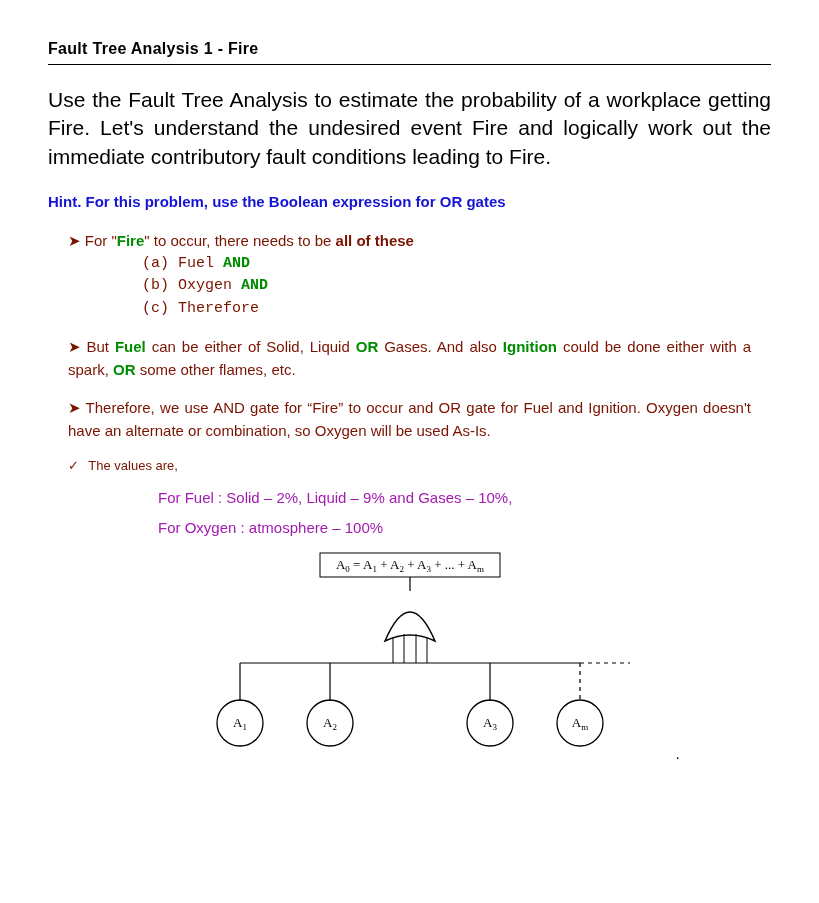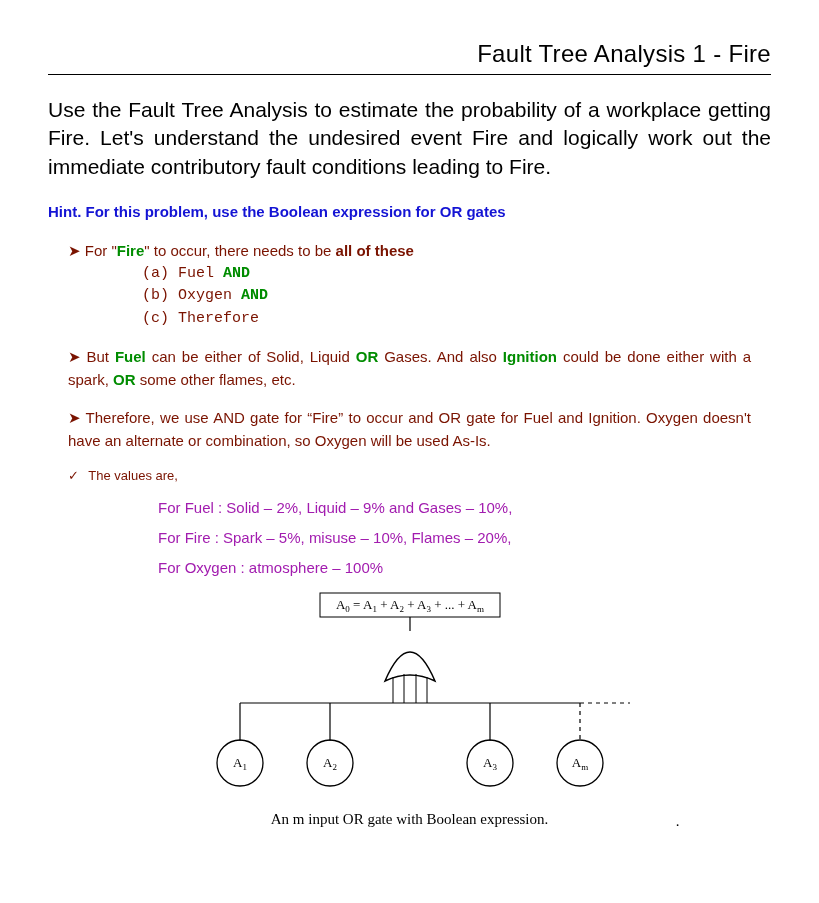--- a/index.html
+++ b/index.html
@@ -7,23 +7,23 @@
     background: #fff;
     font-family: Arial, Helvetica, sans-serif;
     color: #000;
     width: 819px;
     height: 903px;
     overflow: hidden;
     box-sizing: border-box;
     padding: 40px 48px 0 48px;
   }
   .title {
-    text-align: right;
-    font-size: 24px;
-    font-weight: 400;
+    text-align: left;
+    font-size: 16px;
+    font-weight: 700;
     margin: 0 0 6px 0;
     font-family: "Segoe UI", Arial, sans-serif;
     letter-spacing: 0.3px;
   }
   .rule {
     border: none;
     border-bottom: 1.5px solid #000;
     margin: 0 0 18px 0;
   }
   .intro {
@@ -125,21 +125,20 @@
 <div class="block">
   <span class="arrow">➤</span><span> Therefore, we use AND gate for “Fire” to occur and OR gate for Fuel and Ignition. Oxygen doesn't have an alternate or combination, so Oxygen will be used As-Is.</span>
 </div>
 
 <div class="values-title tick">
   <span>The values are,</span>
 </div>
 
 <div class="values">
   <div>For Fuel : Solid – 2%, Liquid – 9% and Gases – 10%,</div>
-  <div>For Fire  : Spark – 5%, misuse – 10%, Flames – 20%,</div>
   <div>For Oxygen : atmosphere  – 100%</div>
 </div>
 
 <div class="diagram-wrap">
   <svg width="460" height="210" viewBox="0 0 460 210">
 
     <rect x="140" y="2" width="180" height="24" fill="none" stroke="#000" stroke-width="1"></rect>
     <text x="230" y="18" text-anchor="middle" font-family="Times New Roman,serif" font-size="13">
       A<tspan class="eq-sub" dy="3">0</tspan><tspan dy="-3"> = A</tspan><tspan class="eq-sub" dy="3">1</tspan><tspan dy="-3"> + A</tspan><tspan class="eq-sub" dy="3">2</tspan><tspan dy="-3"> + A</tspan><tspan class="eq-sub" dy="3">3</tspan><tspan dy="-3"> + ... + A</tspan><tspan class="eq-sub" dy="3">m</tspan>
     </text>
@@ -165,15 +164,14 @@
     <circle cx="60" cy="172" r="23" fill="none" stroke="#000" stroke-width="1.3"></circle>
     <circle cx="150" cy="172" r="23" fill="none" stroke="#000" stroke-width="1.3"></circle>
     <circle cx="310" cy="172" r="23" fill="none" stroke="#000" stroke-width="1.3"></circle>
     <circle cx="400" cy="172" r="23" fill="none" stroke="#000" stroke-width="1.3"></circle>
 
     <text x="60" y="176" text-anchor="middle" font-family="Times New Roman,serif" font-size="13"><tspan>A</tspan><tspan class="eq-sub" dy="3">1</tspan></text>
     <text x="150" y="176" text-anchor="middle" font-family="Times New Roman,serif" font-size="13"><tspan>A</tspan><tspan class="eq-sub" dy="3">2</tspan></text>
     <text x="310" y="176" text-anchor="middle" font-family="Times New Roman,serif" font-size="13"><tspan>A</tspan><tspan class="eq-sub" dy="3">3</tspan></text>
     <text x="400" y="176" text-anchor="middle" font-family="Times New Roman,serif" font-size="13"><tspan>A</tspan><tspan class="eq-sub" dy="3">m</tspan></text>
   </svg>
-  <div class="caption">An m input OR gate with Boolean expression.</div>
   <span class="caption-dot">.</span>
 </div>
 
 </body></html>

